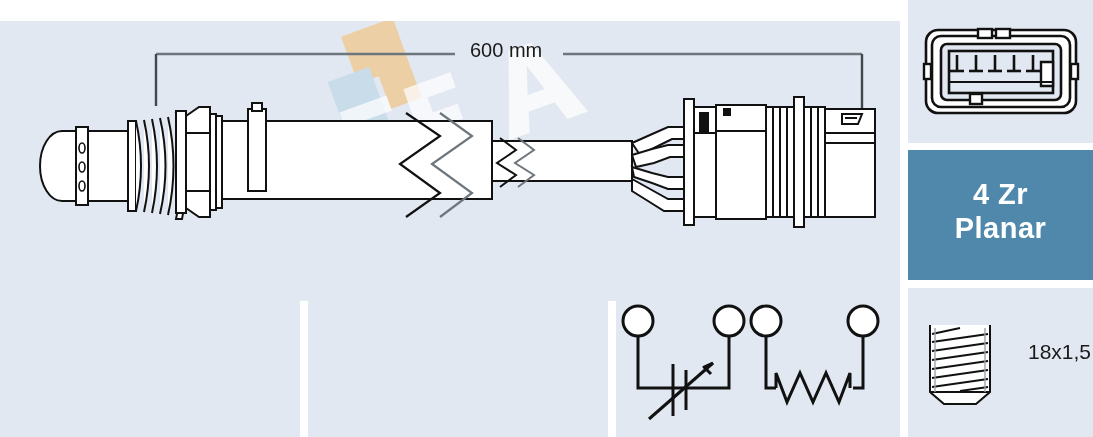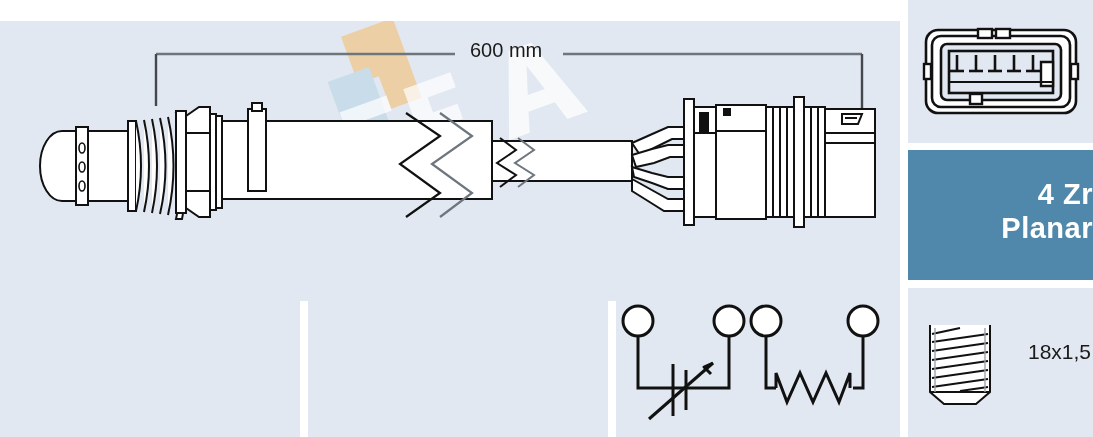--- a/index.html
+++ b/index.html
@@ -28,21 +28,21 @@
   #panel-bl2     { left: 308px;  top: 288px; width: 300px; height: 149px; }
   #panel-schem   { left: 616px;  top: 288px; width: 284px; height: 149px; }
   #panel-conn    { left: 908px;  top: 0px;   width: 185px; height: 143px; }
   #panel-badge   { left: 908px;  top: 150px; width: 185px; height: 130px;
                    background: #5088ab; }
   #panel-thread  { left: 908px;  top: 288px; width: 185px; height: 149px; padding-left: 12px; }
 
   .badge-text {
     position: absolute;
     left: 0; right: 0;
-    text-align: right;
+    text-align: center;
     color: #ffffff;
     font-weight: bold;
     font-size: 29px;
     letter-spacing: 0.5px;
     font-family: "Liberation Sans", sans-serif;
   }
   #badge-line1 { top: 28px; }
   #badge-line2 { top: 62px; }
 
   .dim-label {

